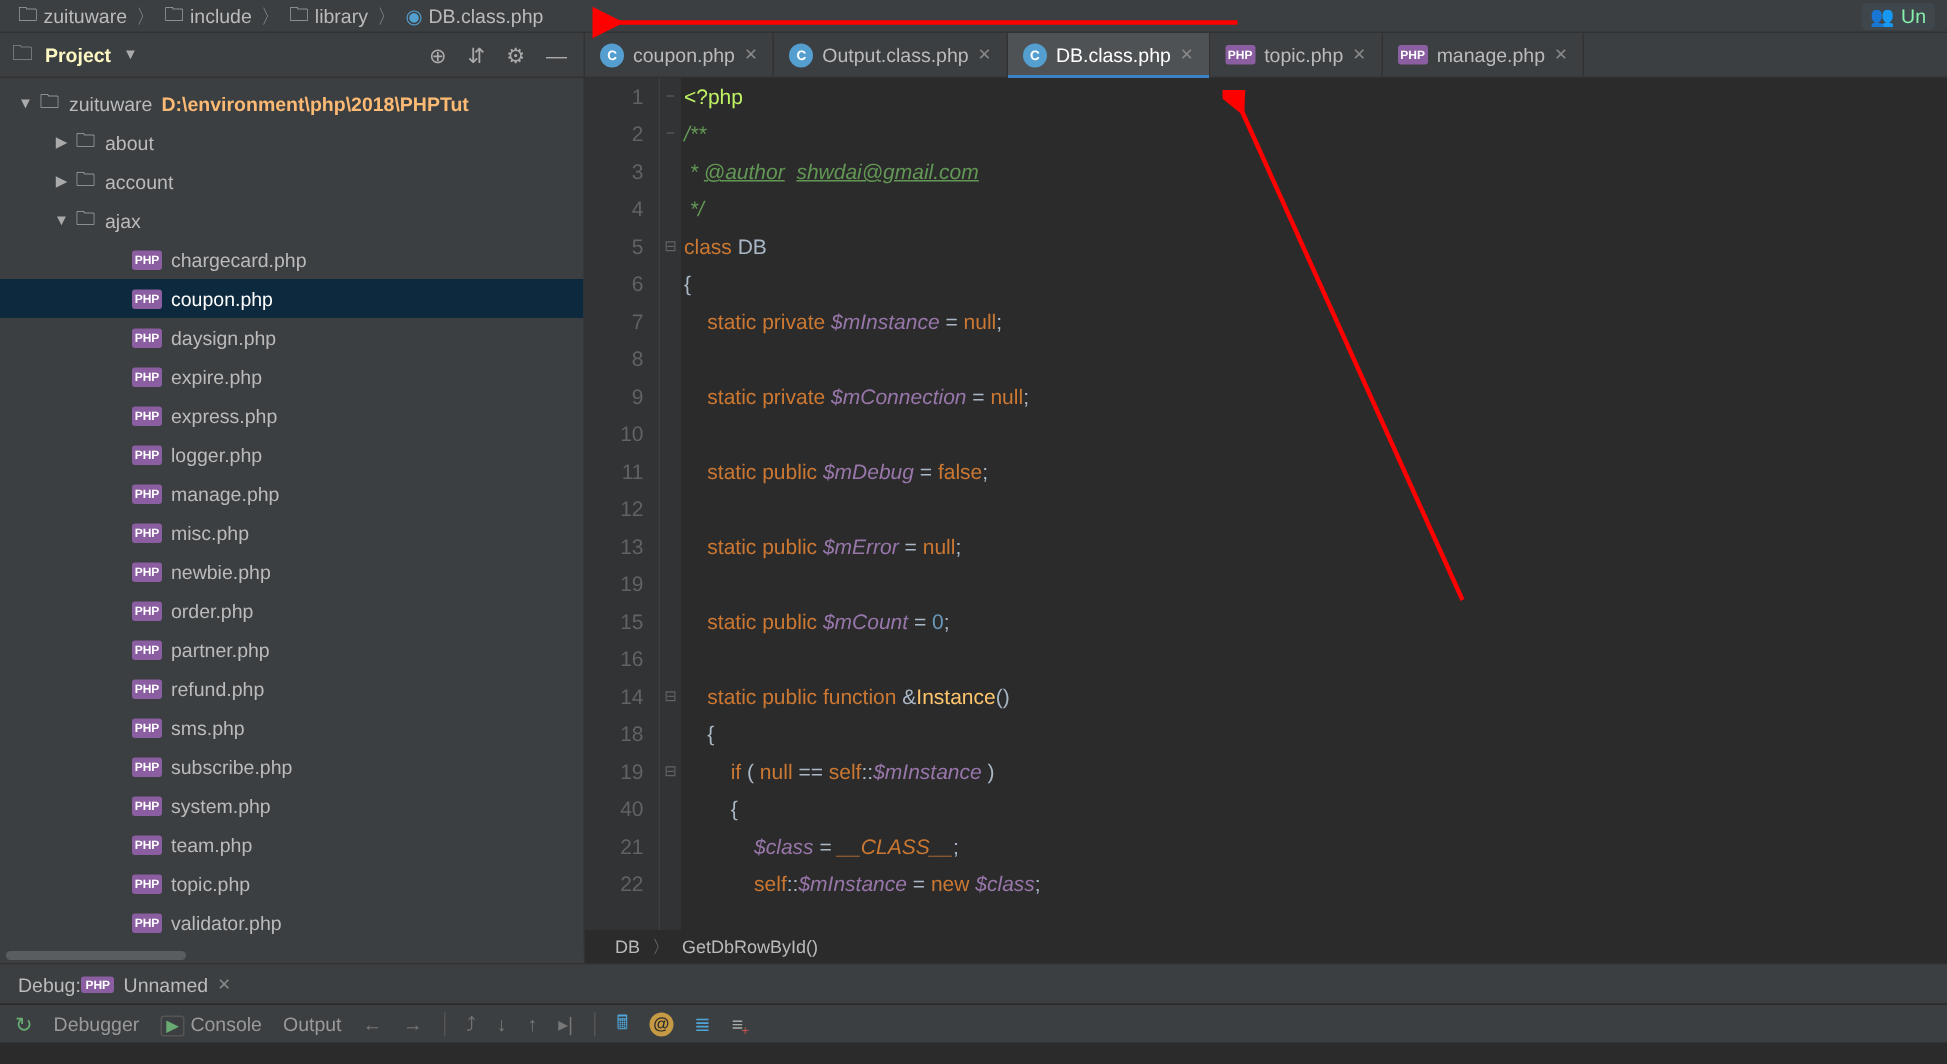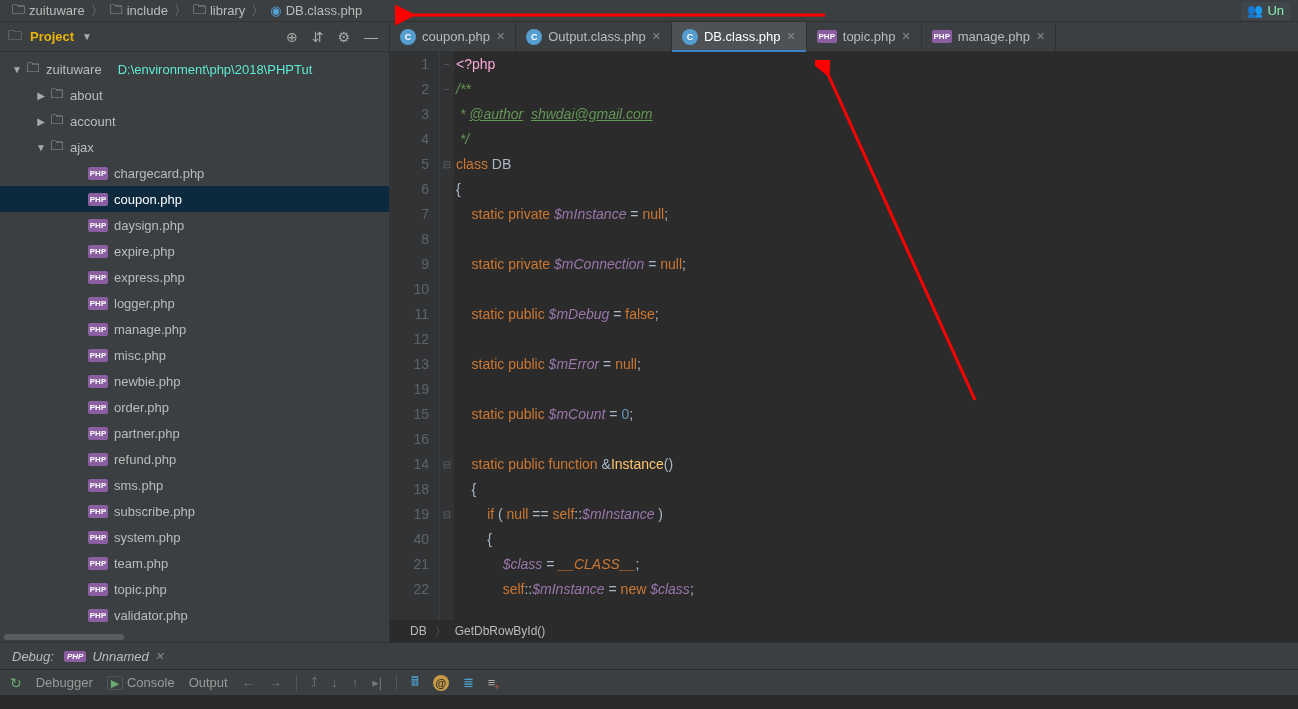--- a/index.html
+++ b/index.html
@@ -62,21 +62,21 @@
   display: flex;
   align-items: center;
   padding: 0 8px;
   gap: 8px;
   border-bottom: 1px solid #323232;
 }
 .panel-header .title-ic {
   font-size: 14px;
   color: #aaaaaa;
 }
-.panel-header .title { color: #eab308; font-weight: 600; }
+.panel-header .title { color: #fef9c3; font-weight: 600; }
 .panel-header .dd { color: #aaaaaa; font-size: 10px; }
 .panel-header .spacer { flex: 1; }
 .panel-header .tool-ic { color: #aaaaaa; font-size: 14px; cursor: pointer; padding: 0 3px; }
 
 .tree {
   flex: 1;
   overflow: hidden;
   font-size: 13px;
   padding-top: 4px;
 }
@@ -105,21 +105,21 @@
   font-weight: bold;
   border-radius: 2px;
   width: 20px;
   height: 13px;
   line-height: 13px;
   display: inline-block;
   text-align: center;
   margin-right: 6px;
 }
 .tree-row .label { color: inherit; }
-.tree-row .suffix { color: #5eead4; margin-left: 16px; }
+.tree-row .suffix { color: #fdba74; margin-left: 6px; font-weight: bold; }
 .tree-row.depth0 { padding-left: 10px; }
 .tree-row.depth1 { padding-left: 34px; }
 .tree-row.depth2 { padding-left: 58px; }
 .tree-row.depth2.file { padding-left: 74px; }
 .hscroll {
   height: 10px;
   background: #3c3f41;
   position: relative;
 }
 .hscroll::before {
@@ -222,45 +222,43 @@
 .code .ln { height: 25px; }
 .c-kw { color: #cc7832; }
 .c-cls { color: #a9b7c6; }
 .c-doc { color: #629755; font-style: italic; }
 .c-doc-tag { color: #629755; font-style: italic; text-decoration: underline; }
 .c-doc-link { color: #629755; font-style: italic; text-decoration: underline; }
 .c-var { color: #9876aa; font-style: italic; }
 .c-fn { color: #ffc66d; }
 .c-num { color: #6897bb; }
 .c-op { color: #a9b7c6; }
-.c-php { color: #f9a8d4; }
+.c-php { color: #bef264; }
 .c-italic { font-style: italic; }
 
 .breadcrumb-bottom {
   height: 22px;
   display: flex;
   align-items: center;
   padding: 0 20px;
   font-size: 12px;
   color: #bbbbbb;
   background: #2b2b2b;
   border-top: 0;
 }
 .breadcrumb-bottom .sep { color: #777; margin: 0 8px; }
 
 .debug-bar {
   height: 27px;
   background: #3c3f41;
   display: flex;
   align-items: center;
   padding: 0 12px;
-  gap: 10px;
   border-top: 1px solid #323232;
   color: #bbbbbb;
-  font-style: italic;
 }
 .debug-bar .debug-tab {
   display: flex;
   align-items: center;
   gap: 6px;
 }
 .debug-bar .php-tag {
   background: #8a5ea0;
   color: white;
   font-size: 8px;

